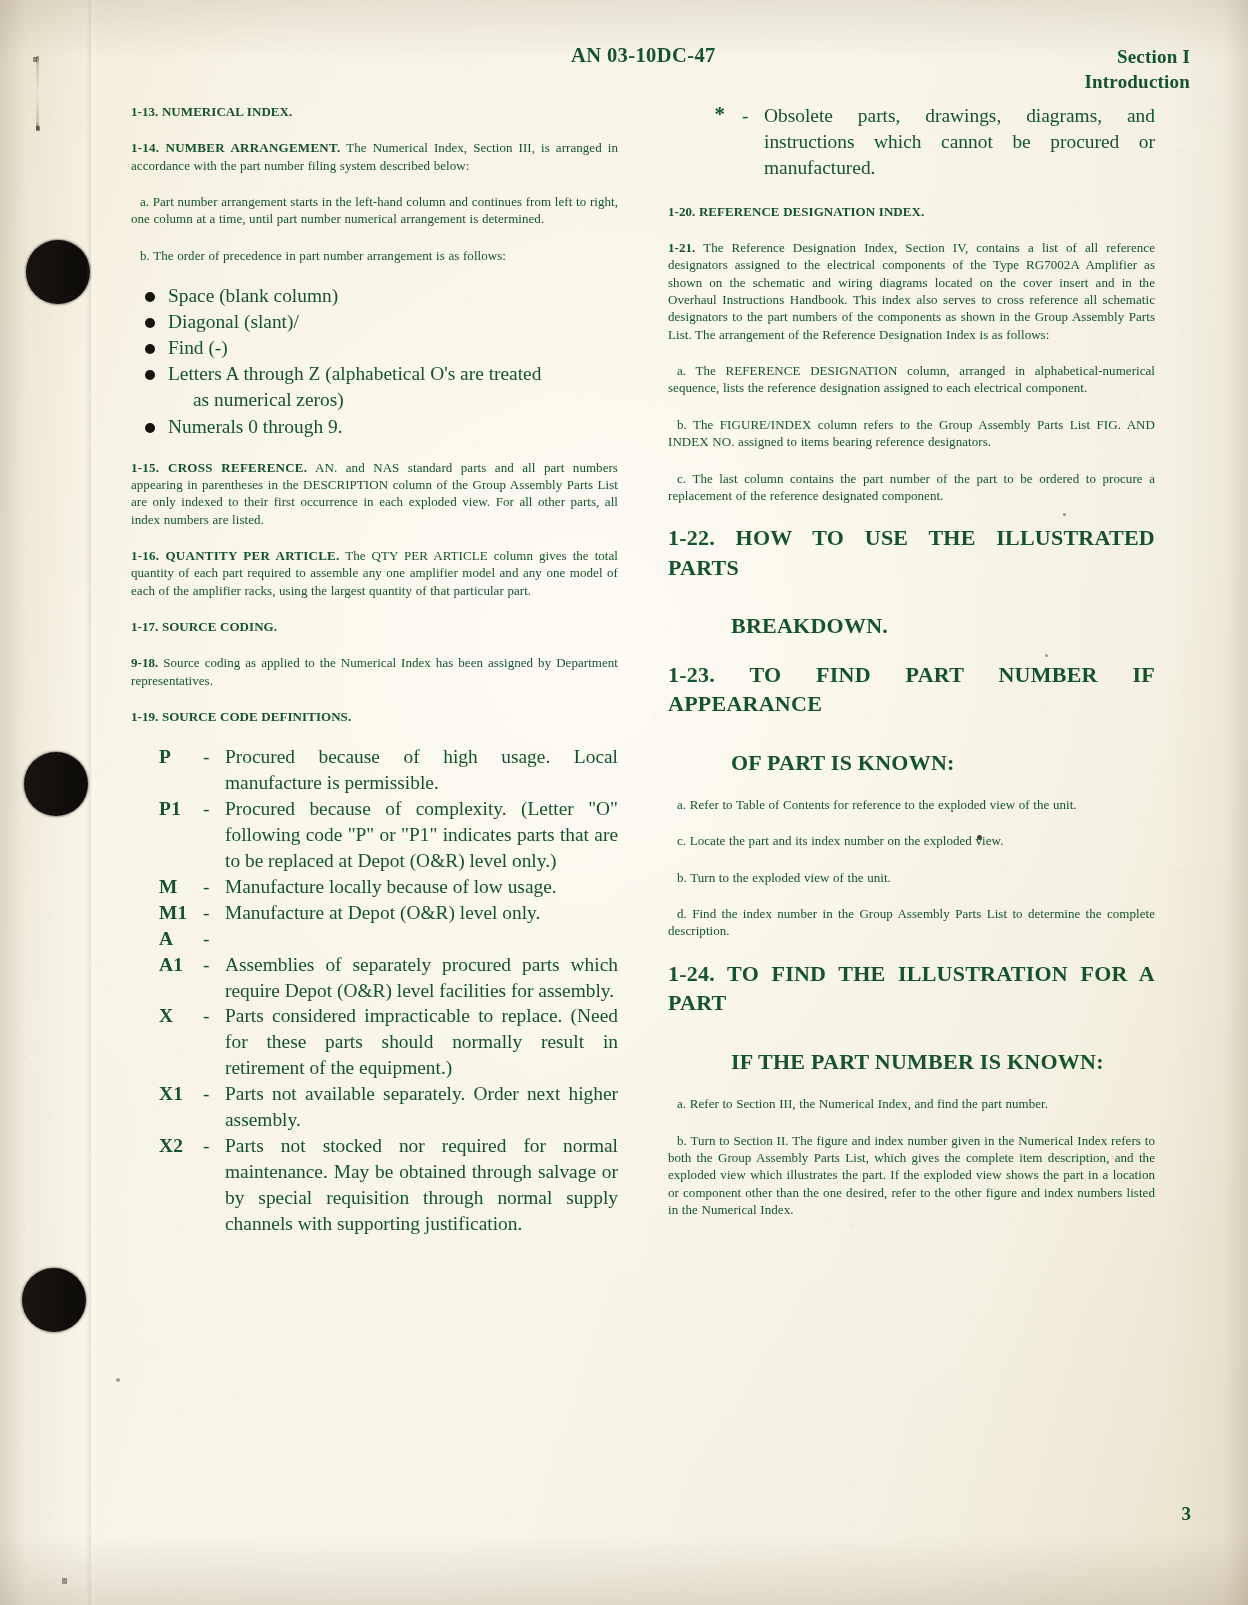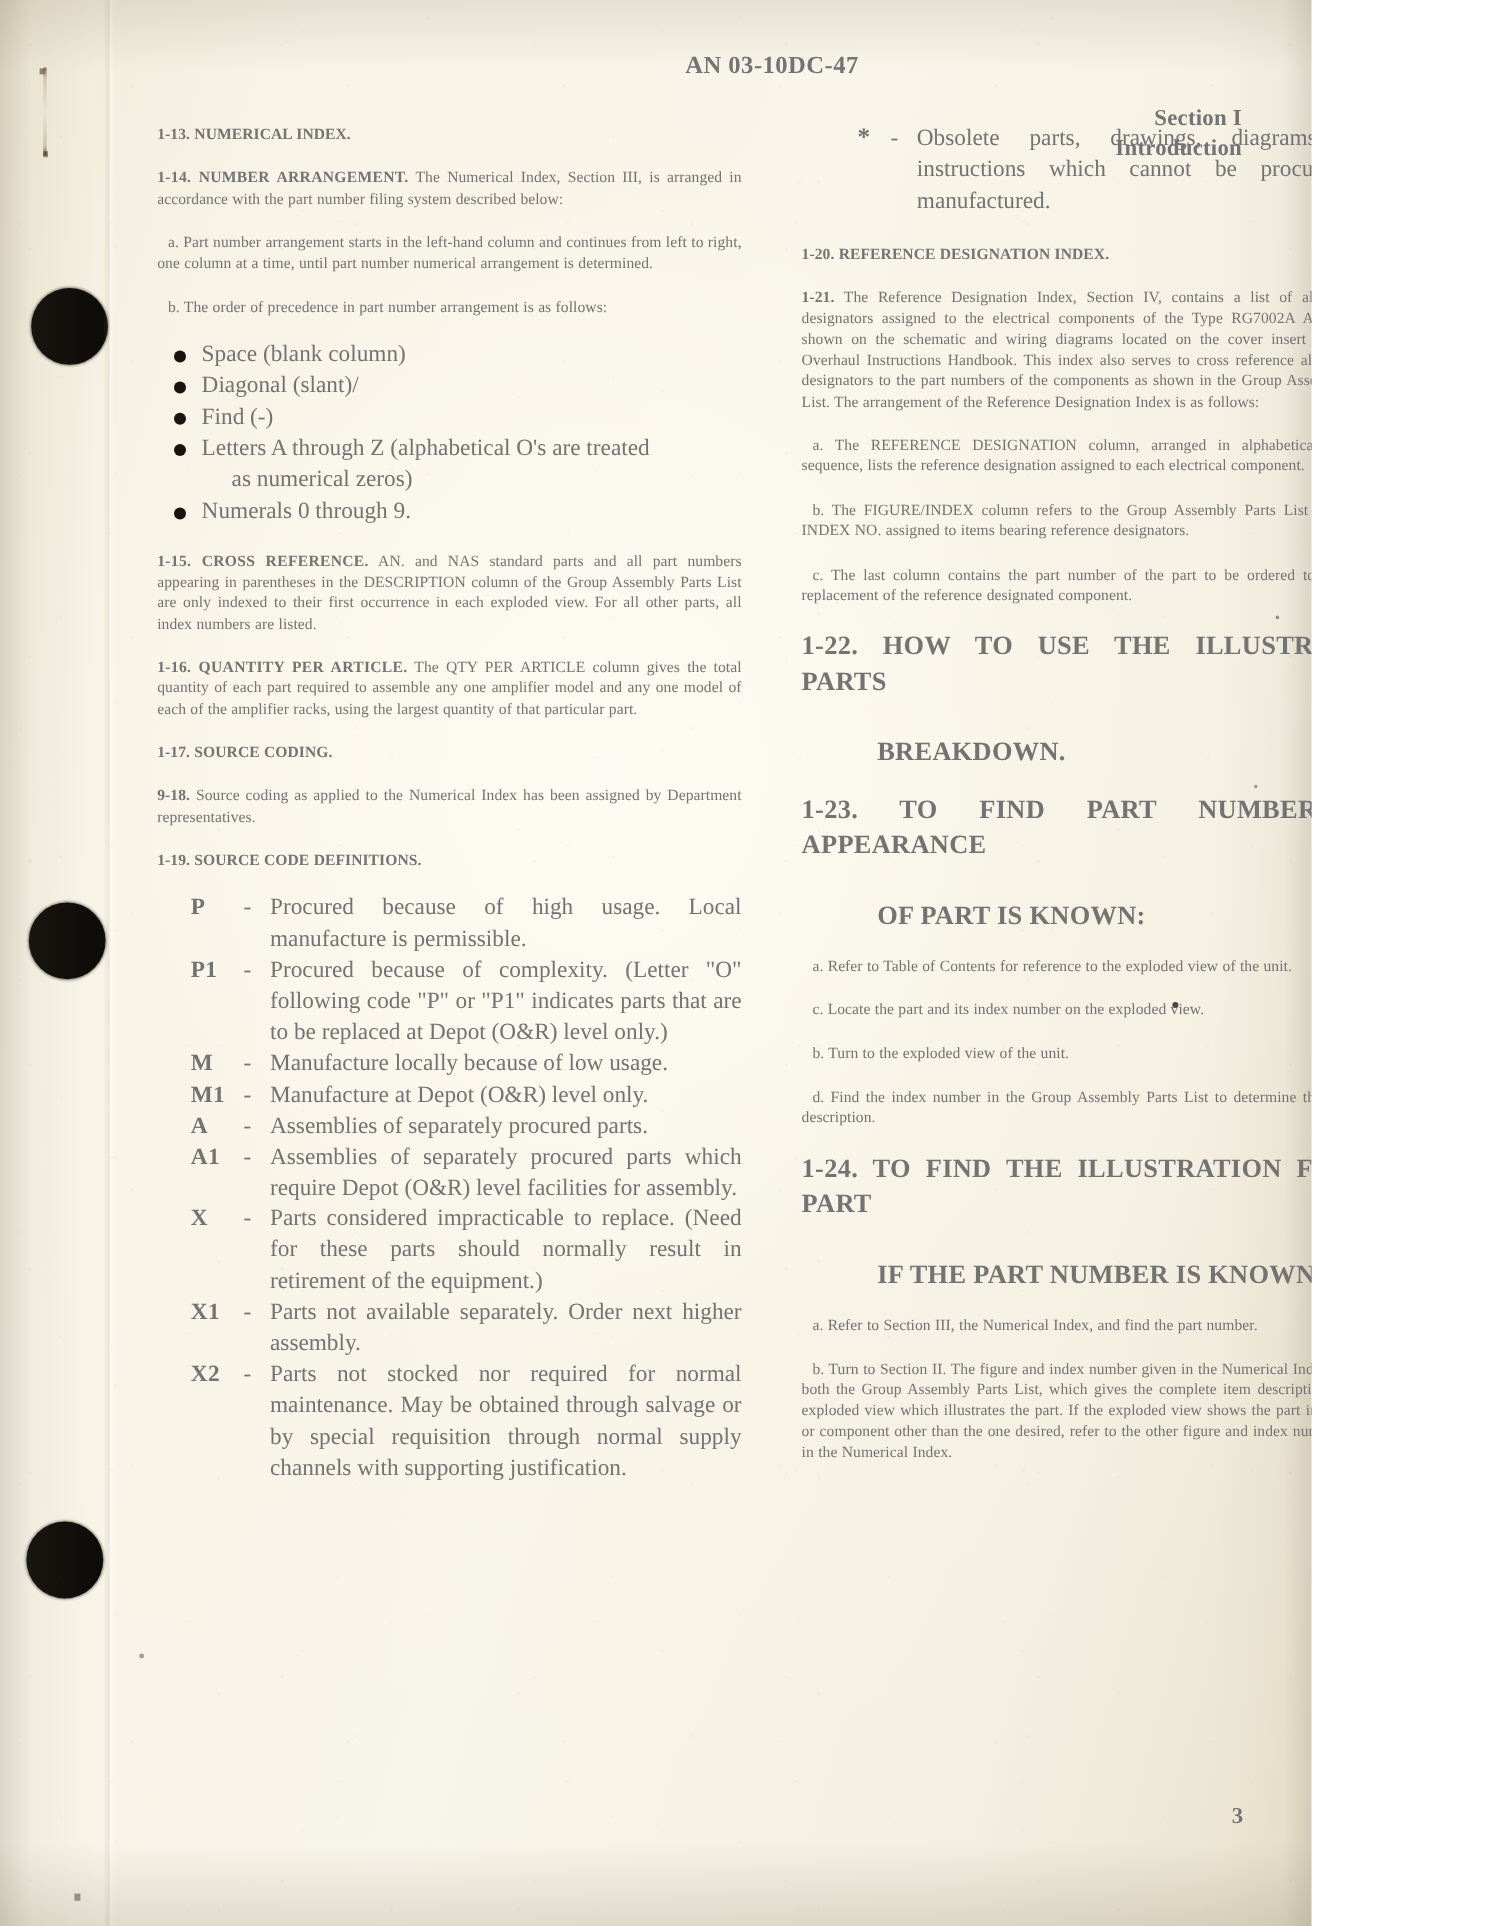--- a/index.html
+++ b/index.html
@@ -3,26 +3,26 @@
 <meta charset="utf-8">
 <style>
   html, body {
     margin: 0;
     padding: 0;
     background: #ffffff;
   }
 
   #page {
     position: relative;
-    width: 1093px;
+    width: 1248px;
     height: 1605px;
     background: #f5f1e4;
     overflow: hidden;
     font-family: "Liberation Serif", "DejaVu Serif", serif;
-    color: #737373;
+    color: #14532d;
   }
 
   
   .paper-tone {
     position: absolute;
     inset: 0;
     background:
       radial-gradient(ellipse 70% 55% at 46% 40%, rgba(255,253,245,0.85) 0%, rgba(250,246,233,0.3) 55%, rgba(238,231,211,0) 100%),
       linear-gradient(105deg, #efe9d6 0%, #f7f3e7 18%, #f8f5ea 50%, #f3efe1 80%, #e9e2cd 100%);
     pointer-events: none;
@@ -113,21 +113,20 @@
   }
   .section-block {
     position: absolute;
     right: 0;
     top: 0;
     text-align: right;
     font-weight: bold;
     font-size: 19px;
     line-height: 1.34;
     letter-spacing: 0.2px;
-    margin-top: 42px;
   }
 
   .columns {
     position: absolute;
     top: 103px;
     left: 0;
     right: 0;
   }
   .col {
     position: absolute;
@@ -362,21 +361,20 @@
             <span class="code-def">Manufacture locally because of low usage.</span>
           </div>
           <div class="code-row">
             <span class="code-key">M1</span>
             <span class="code-dash">-</span>
             <span class="code-def">Manufacture at Depot (O&amp;R) level only.</span>
           </div>
           <div class="code-row">
             <span class="code-key">A</span>
             <span class="code-dash">-</span>
-            <span class="code-def">Assemblies of separately procured parts.</span>
           </div>
           <div class="code-row">
             <span class="code-key">A1</span>
             <span class="code-dash">-</span>
             <span class="code-def">Assemblies of separately procured parts which require Depot (O&amp;R) level facilities for assembly.</span>
           </div>
           <div class="code-row">
             <span class="code-key">X</span>
             <span class="code-dash">-</span>
             <span class="code-def">Parts considered impracticable to replace. (Need for these parts should normally result in retirement of the equipment.)</span>

